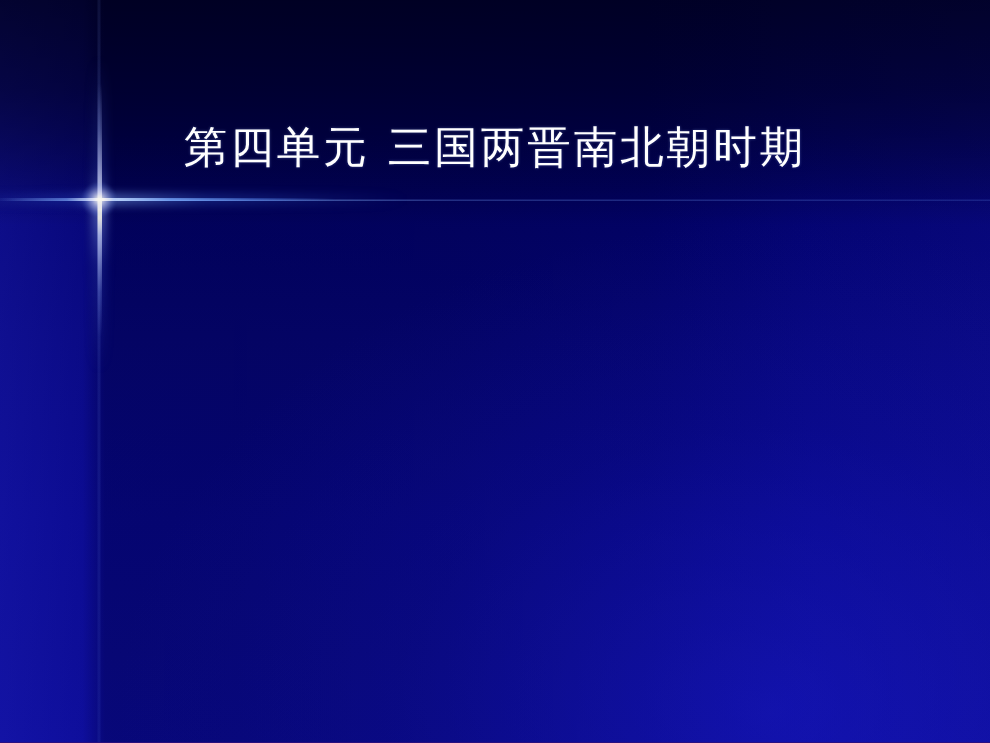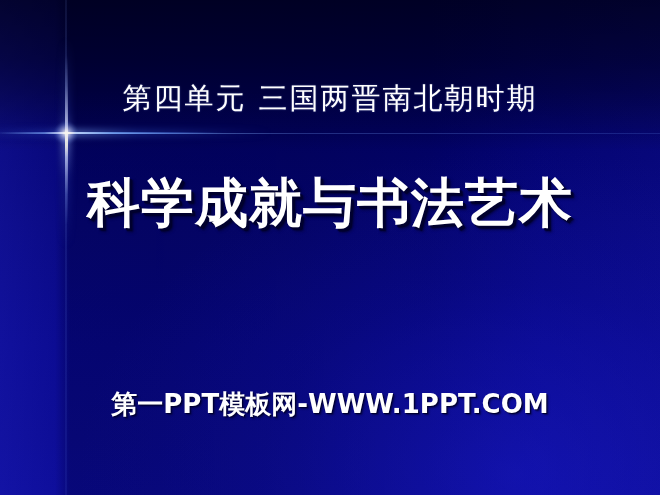--- a/index.html
+++ b/index.html
@@ -238,17 +238,15 @@
     <div class="v2"></div>
     <div class="h"></div>
     <div class="v"></div>
     <div class="core"></div>
   </div>
 
   <div class="subtitle">
     <span>第四单元</span><span class="gap"></span><span>三国两晋南北朝时期</span>
   </div>
 
-  <div class="maintitle">科学成就与书法艺术</div>
-
-  <div class="footer">第一PPT模板网-WWW.1PPT.COM</div>
+
 
 </div>
 
 </body></html>

